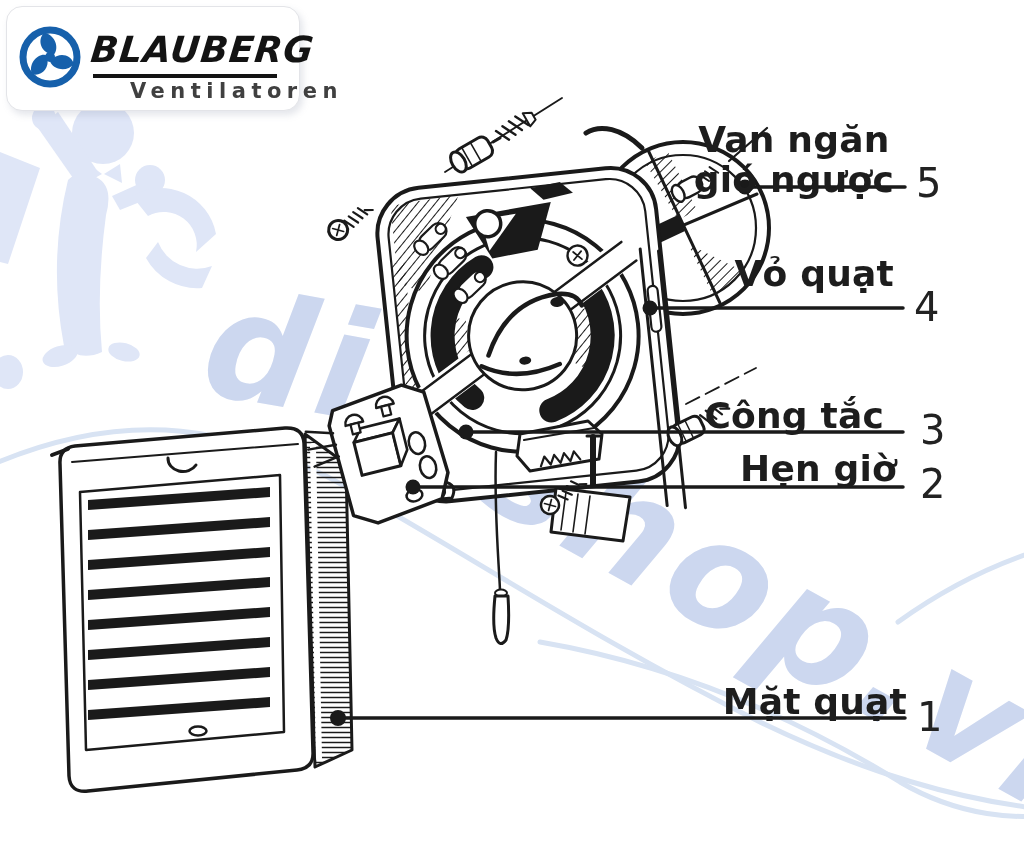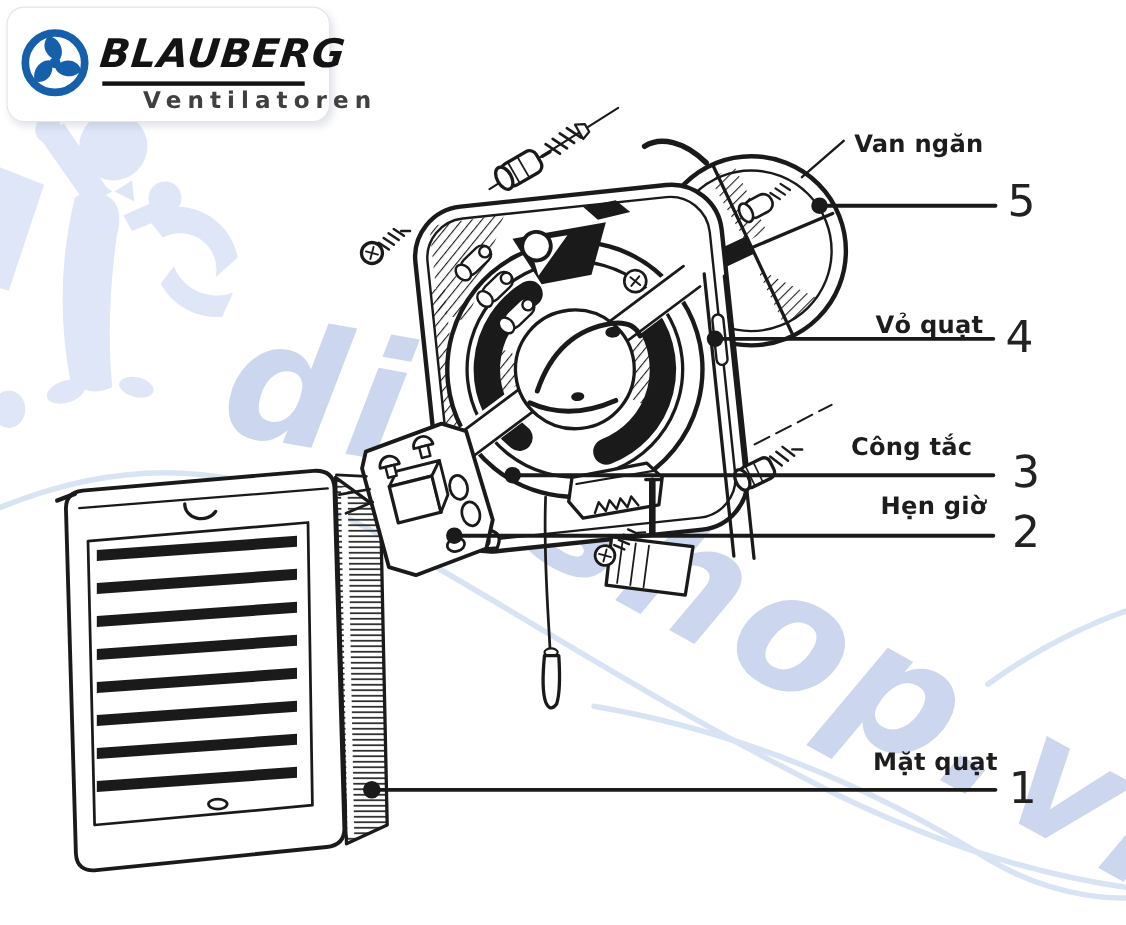--- a/index.html
+++ b/index.html
@@ -7,21 +7,21 @@
     width:1024px;height:841px;position:relative;overflow:hidden;
     background:#ffffff;
     font-family:"DejaVu Sans", sans-serif;
   }
   svg{display:block;}
   .layer{position:absolute;left:0;top:0;}
   #watermark-layer{z-index:0;}
   #diagram-layer{z-index:1;}
   .lbl{
     position:absolute;z-index:2;
-    font-weight:bold;font-size:22px;line-height:1.12;
+    font-weight:bold;font-size:36px;line-height:1.12;
     color:#1d1d1d;text-align:center;letter-spacing:.2px;white-space:nowrap;
   }
   .num{
     position:absolute;z-index:2;
     font-weight:400;font-size:40px;color:#222;
   }
   
   .logo-card{
     position:absolute;left:6px;top:6px;width:292px;height:103px;z-index:3;
     background:#fff;border-radius:16px;
@@ -255,24 +255,25 @@
       <line x1="413" y1="487" x2="903" y2="487"></line>
       <circle cx="413" cy="487" r="7.5" fill="#1a1a1a" stroke="none"></circle>
       <line x1="338" y1="718" x2="905" y2="718"></line>
       <circle cx="338" cy="718" r="8" fill="#1a1a1a" stroke="none"></circle>
     </g>
   </g>
 </svg>
 
 <div class="lbl" style="right:130px;top:120px">
   <div>Van ngăn</div>
+  <div>gió ngược</div>
 </div>
 <div class="num" style="left:916px;top:160px">5</div>
 
-<div class="lbl" style="right:130px;top:285px">Vỏ quạt</div>
+<div class="lbl" style="right:130px;top:254px">Vỏ quạt</div>
 <div class="num" style="left:914px;top:284px">4</div>
 
 <div class="lbl" style="right:140px;top:396px">Công tắc</div>
 <div class="num" style="left:920px;top:407px">3</div>
 
 <div class="lbl" style="right:127px;top:449px">Hẹn giờ</div>
 <div class="num" style="left:920px;top:461px">2</div>
 
 <div class="lbl" style="right:117px;top:682px">Mặt quạt</div>
 <div class="num" style="left:917px;top:694px">1</div>

